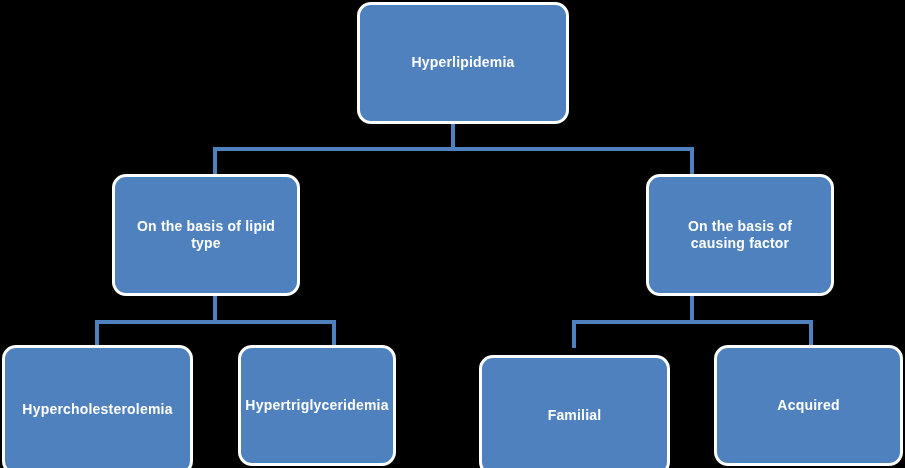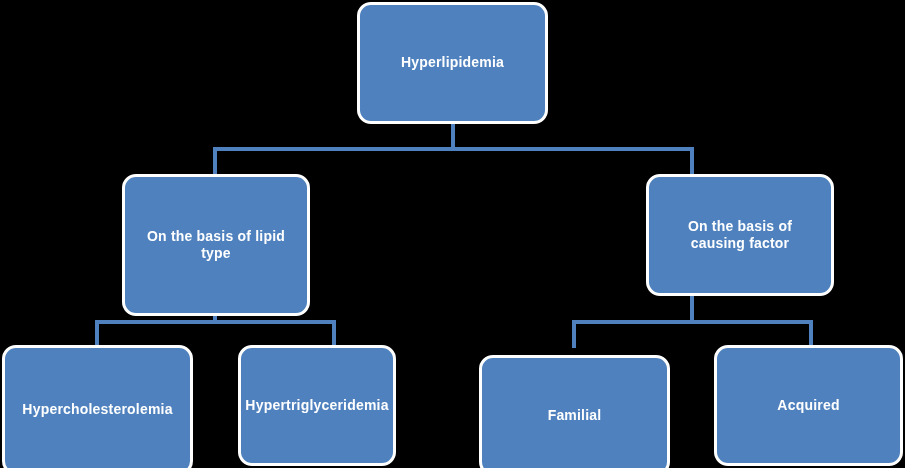--- a/index.html
+++ b/index.html
@@ -61,25 +61,25 @@
   <div class="connector conn-v" style="left:213px; top:294px; width:4px; height:28px;"></div>
   <div class="connector conn-h" style="left:95px; top:320px; width:241px; height:4px;"></div>
   <div class="connector conn-v" style="left:95px; top:320px; width:4px; height:28px;"></div>
   <div class="connector conn-v" style="left:332px; top:320px; width:4px; height:28px;"></div>
 
   <div class="connector conn-v" style="left:690px; top:294px; width:4px; height:28px;"></div>
   <div class="connector conn-h" style="left:572px; top:320px; width:241px; height:4px;"></div>
   <div class="connector conn-v" style="left:572px; top:320px; width:4px; height:28px;"></div>
   <div class="connector conn-v" style="left:809px; top:320px; width:4px; height:28px;"></div>
 
-  <div class="node lvl1" style="left:357px; top:2px; width:191px; height:122px;">
+  <div class="node lvl1" style="left:357px; top:2px; width:212px; height:122px;">
     <span class="label">Hyperlipidemia</span>
   </div>
 
-  <div class="node lvl2" style="left:122px; top:174px; width:188px; height:142px;">
+  <div class="node lvl2" style="left:112px; top:174px; width:188px; height:122px;">
     <span class="label">On the basis of lipid type</span>
   </div>
 
   <div class="node lvl2" style="left:598px; top:174px; width:188px; height:122px;margin-left:48px;">
     <span class="label">On the basis of causing factor</span>
   </div>
 
   <div class="node lvl3" style="left:2px; top:345px; width:191px; height:130px;">
     <span class="label">Hypercholesterolemia</span>
   </div>

